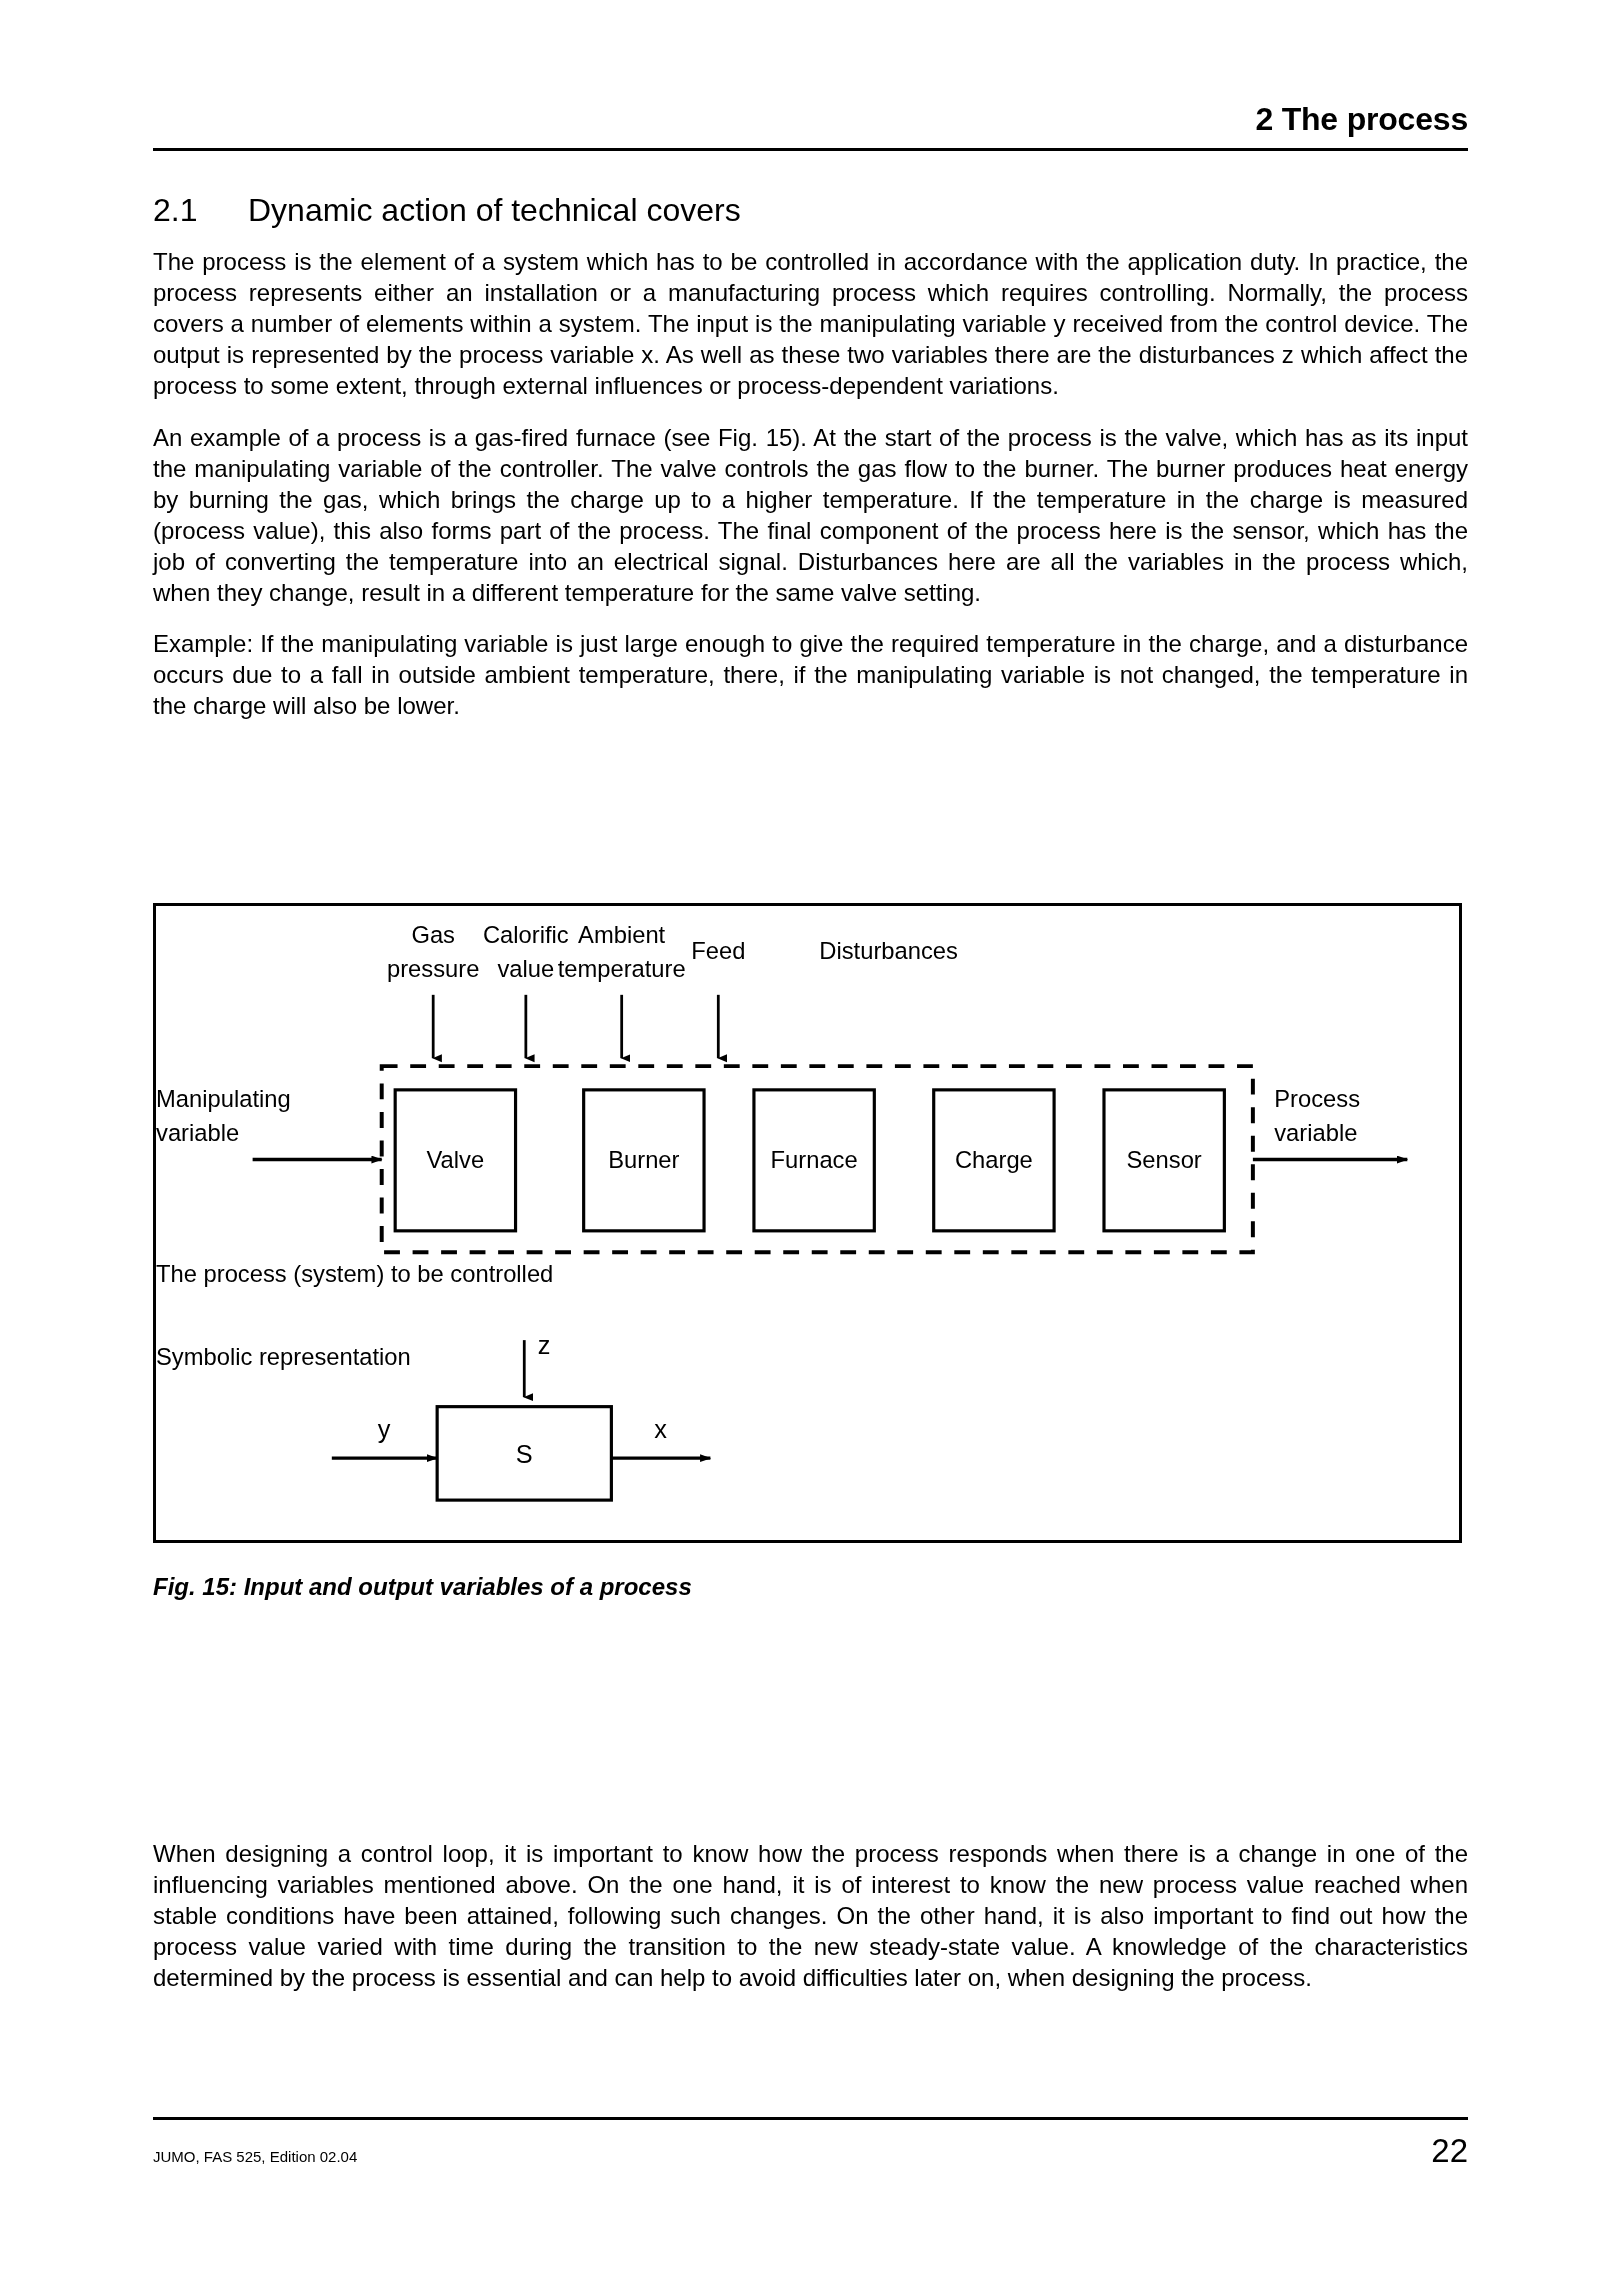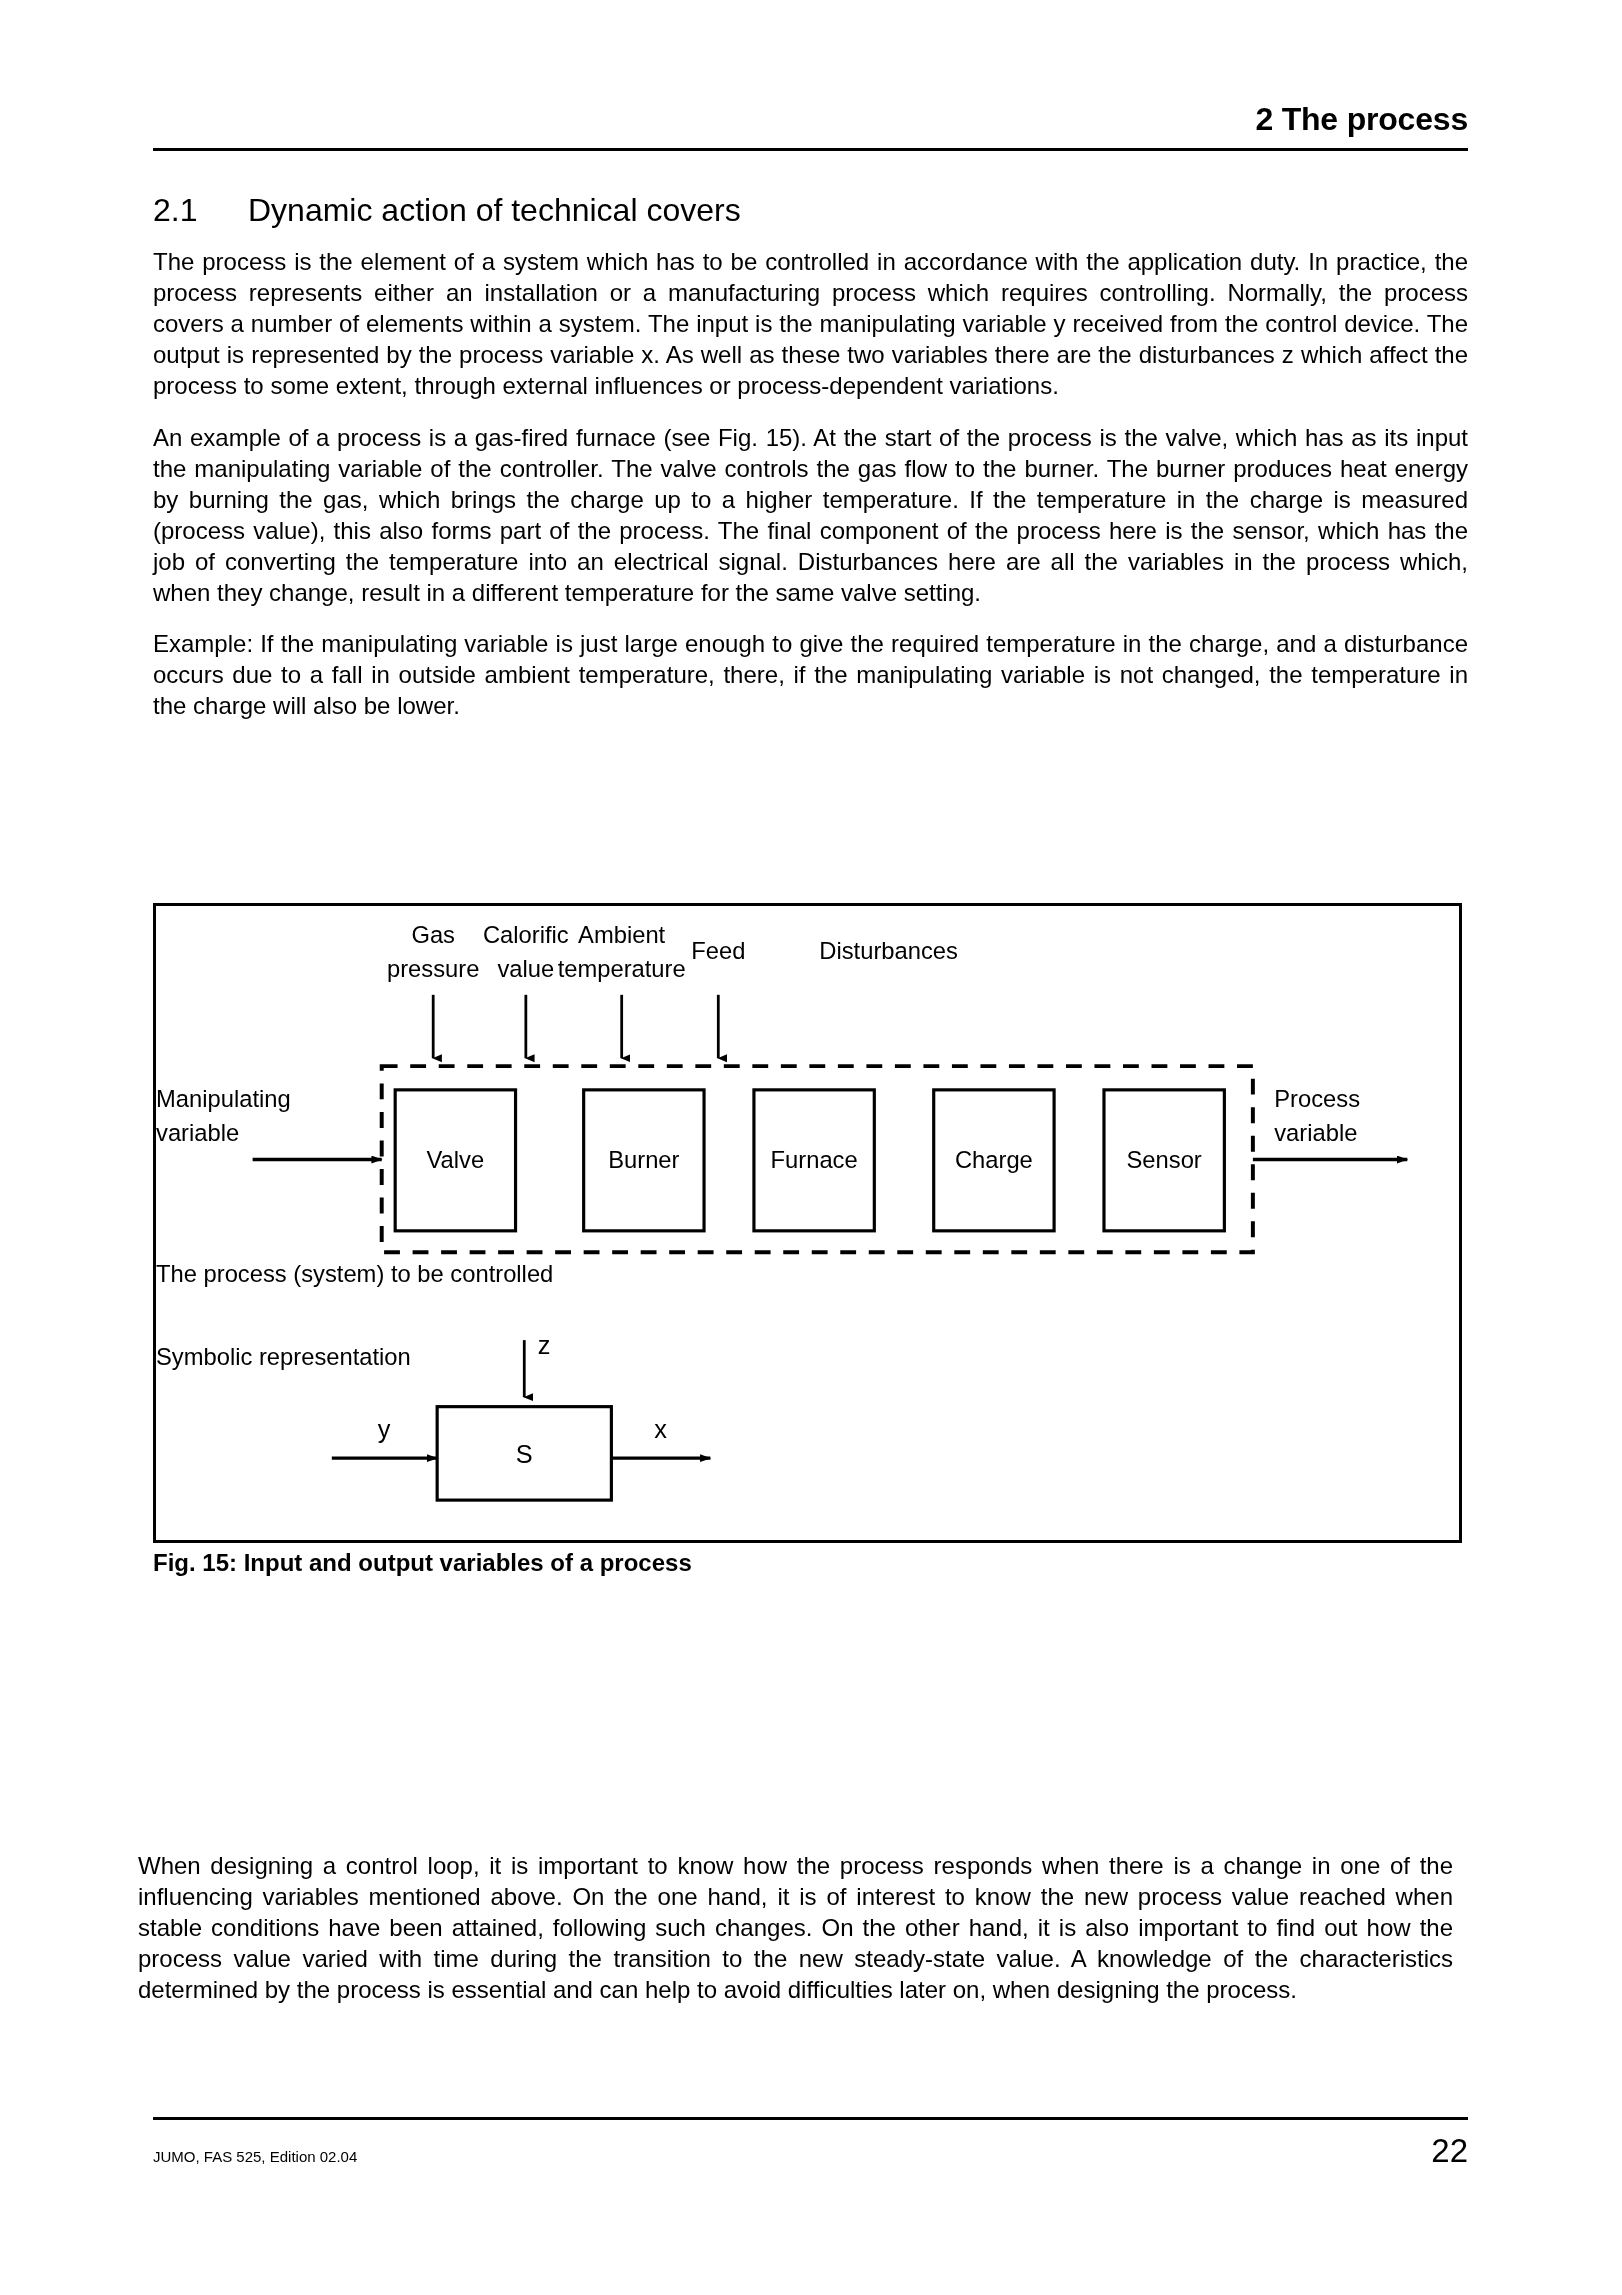--- a/index.html
+++ b/index.html
@@ -81,32 +81,32 @@
   .figure-box {
     border: 3.2px solid #000;
     width: 1309px;
     height: 640px;
     box-sizing: border-box;
     position: relative;
     background: #fff;
   }
   .figure-box svg { display: block; }
   .fig-caption {
-    margin-top: 6px;
+    margin-top: 30px;
     font-size: 24px;
     font-weight: bold;
     line-height: 1.2;
+    font-style: italic;
   }
 
   .after-figure {
     position: absolute;
-    left: 138px;
+    left: 153px;
     top: 1838px;
     width: 1315px;
-    margin-top: 12px;
   }
 
   
   .footer {
     position: absolute;
     left: 153px;
     top: 2117px;
     width: 1315px;
   }
   .footer-rule {

